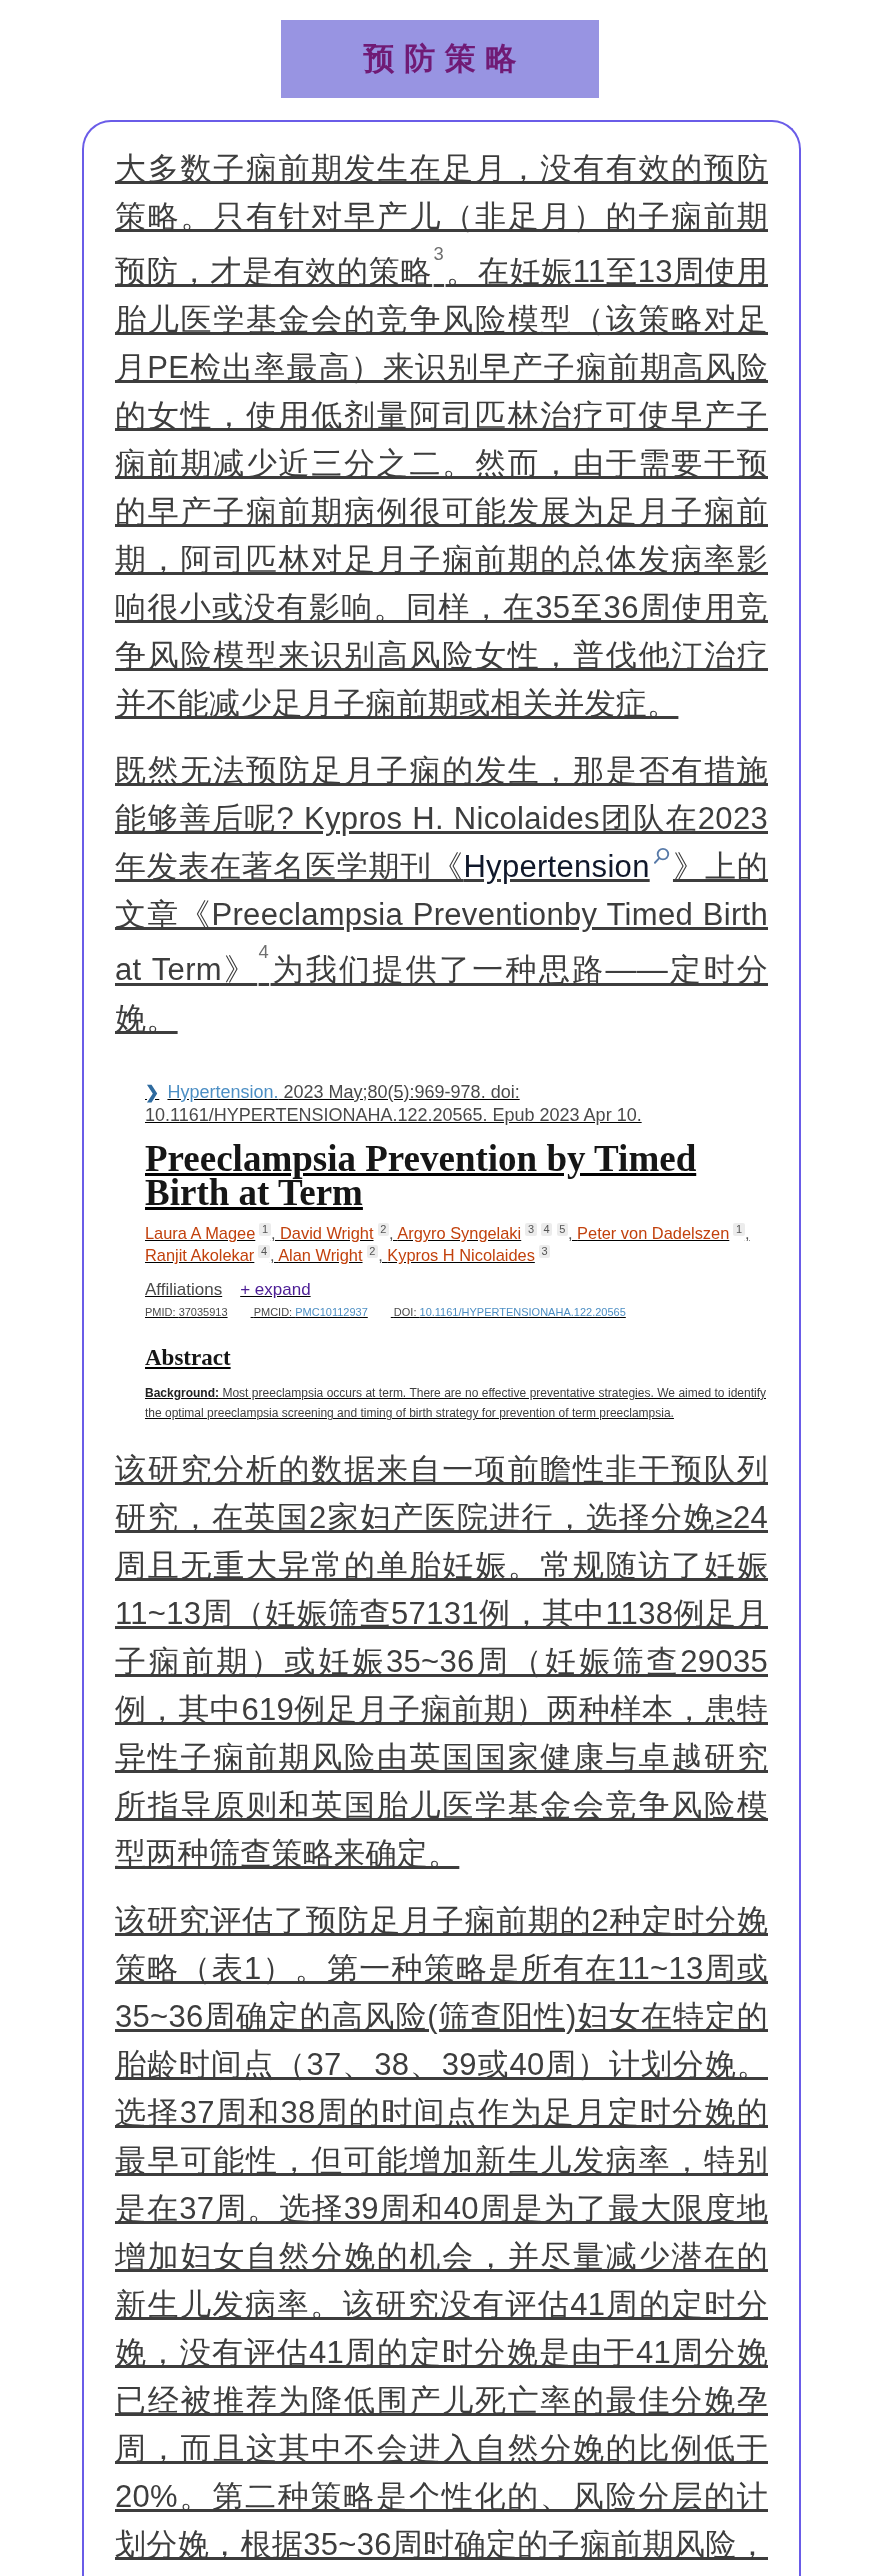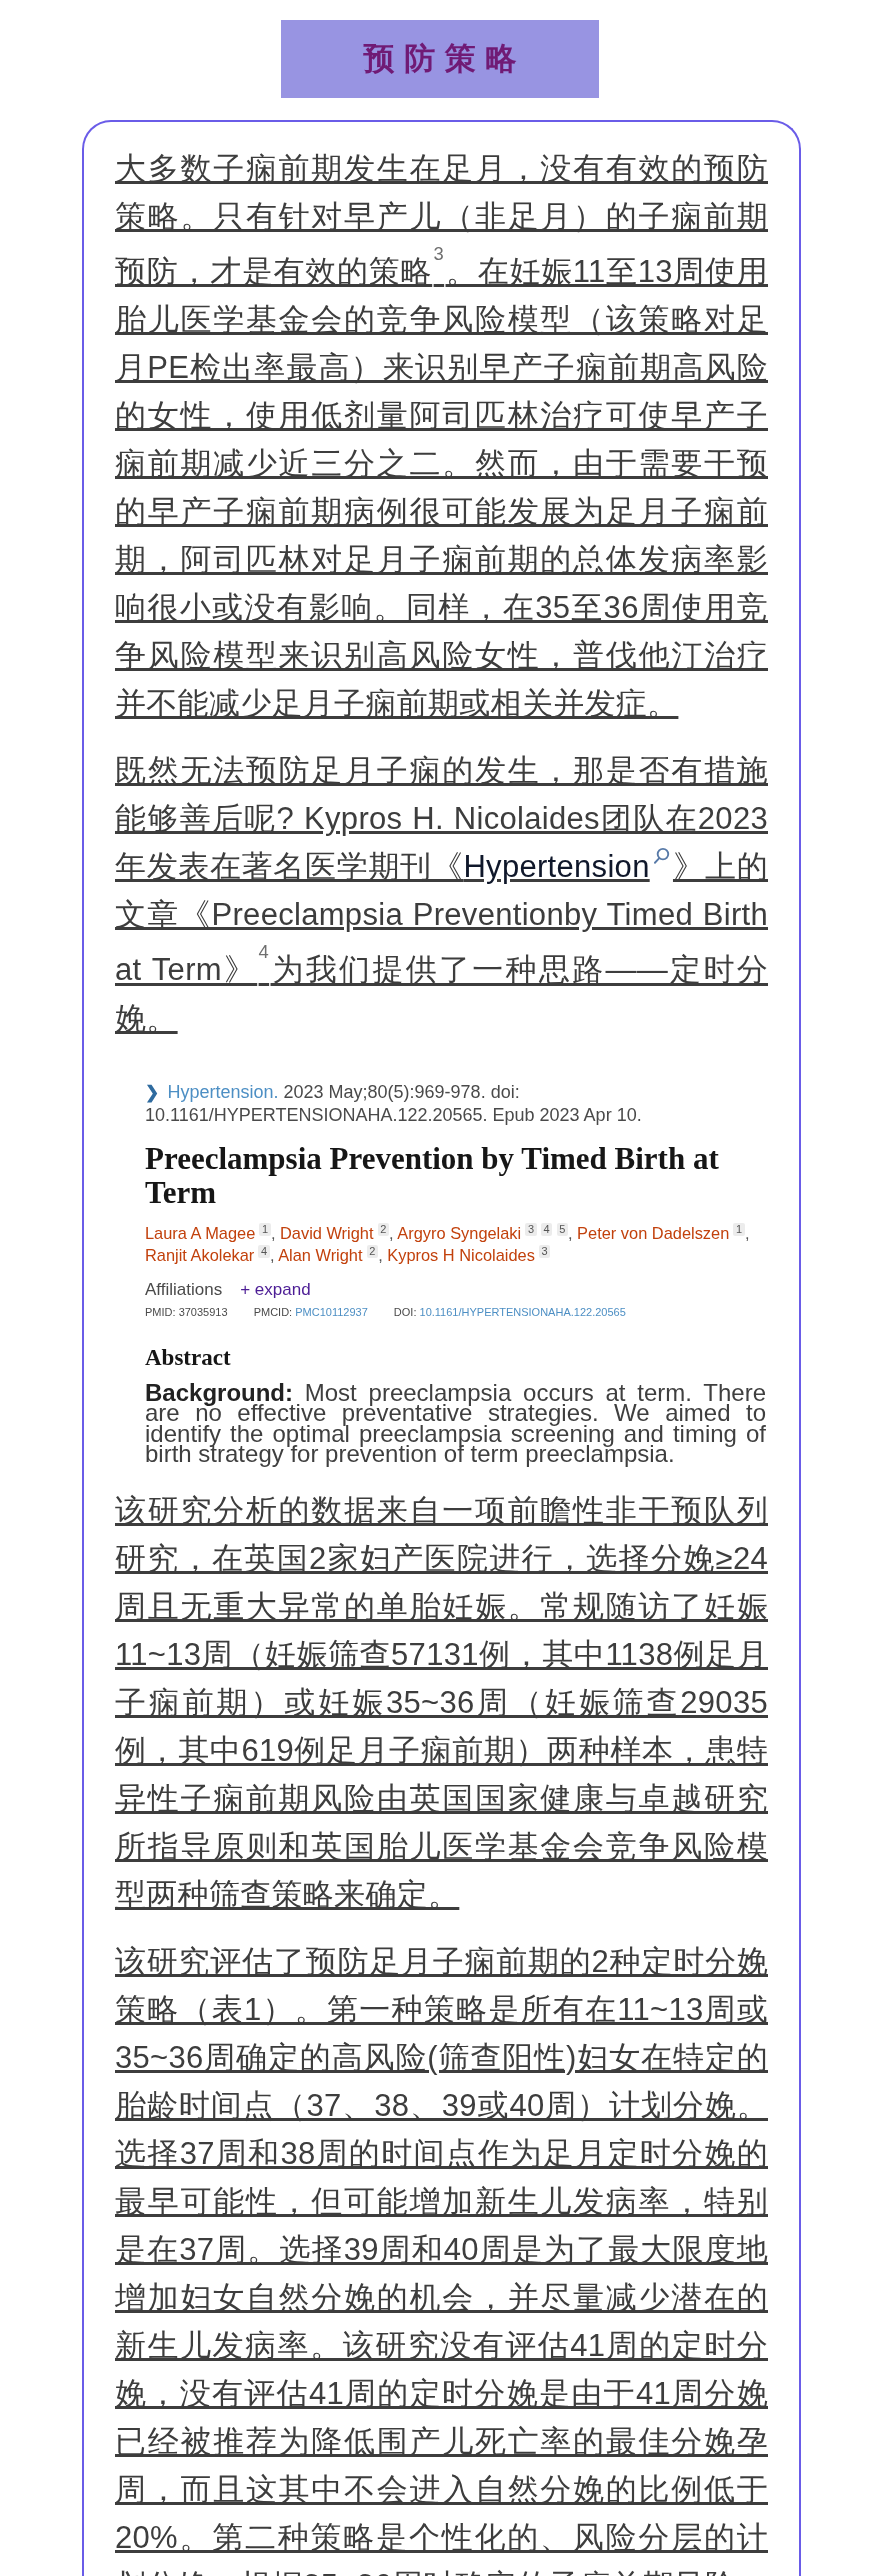--- a/index.html
+++ b/index.html
@@ -25,46 +25,46 @@
     text-align:justify;margin:0 0 19px;letter-spacing:0.3px;
     overflow-wrap:break-word;
     text-decoration:underline;
   }
   .zh-sup{font-size:18.4px;color:#6f6f6f;position:relative;top:-11px;padding:0 1.4px;}
   .zh-link{color:#0f172a;text-decoration:none;cursor:pointer;}
   .mag{position:relative;top:-11px;display:inline-block;padding:0 1.4px;}
   .mag svg{vertical-align:baseline;}
 
   
-  .pubmed{margin:38px 4px 22px 30px;width:621px;}
+  .pubmed{margin:38px 4px 22px 30px;width:621px;text-decoration:underline;}
   .pm-cite{font-size:18px;line-height:22px;color:#4a4a4a;}
   .pm-chevron{color:#2f6b9f;font-weight:700;margin-right:8.2px;font-size:17px;}
   .pm-journal{color:#4d8fc4;text-decoration:none;cursor:pointer;}
   .pm-title{
     font-family:"Liberation Serif", serif;
-    font-size:31px;line-height:34px;color:#161616;
+    font-size:37px;line-height:34px;color:#161616;
     margin:16.4px 0 0;font-weight:700;
   }
   .pm-authors{margin-top:12.3px;font-size:16.4px;line-height:22px;color:#555555;}
   .pm-author{color:#c2410c;text-decoration:none;cursor:pointer;}
   .pm-chip{
     display:inline-block;font-size:11px;color:#555555;background:#ececec;
     border-radius:2px;padding:0 2.7px;margin-left:4.1px;
     position:relative;top:-6.8px;line-height:13.7px;
   }
   .pm-affil{margin-top:13.7px;font-size:17px;color:#4a4a4a;}
   .pm-expand{margin-left:18px;color:#4c1d95;cursor:pointer;}
   .pm-ids{margin-top:5.5px;font-size:11px;color:#4a4a4a;}
   .pm-ids .grp{margin-right:23px;}
   .pm-id-link{color:#4d8fc4;text-decoration:none;cursor:pointer;}
   .pm-abs-h{
     font-family:"Liberation Serif", serif;
     font-size:23px;color:#161616;margin:27px 0 0;font-weight:700;
   }
-  .pm-bg{margin:12.3px 0 0;font-size:24px;line-height:20.5px;color:#3f3f3f;text-align:justify;}
+  .pm-bg{margin:12.3px 0 0;font-size:12px;line-height:20.5px;color:#3f3f3f;text-align:justify;}
   .pm-bg b{color:#222222;}
 </style>
 </head>
 <body>
 
 <div class="badge">
   <span>预防策略</span>
 </div>
 
 <div class="frame">

